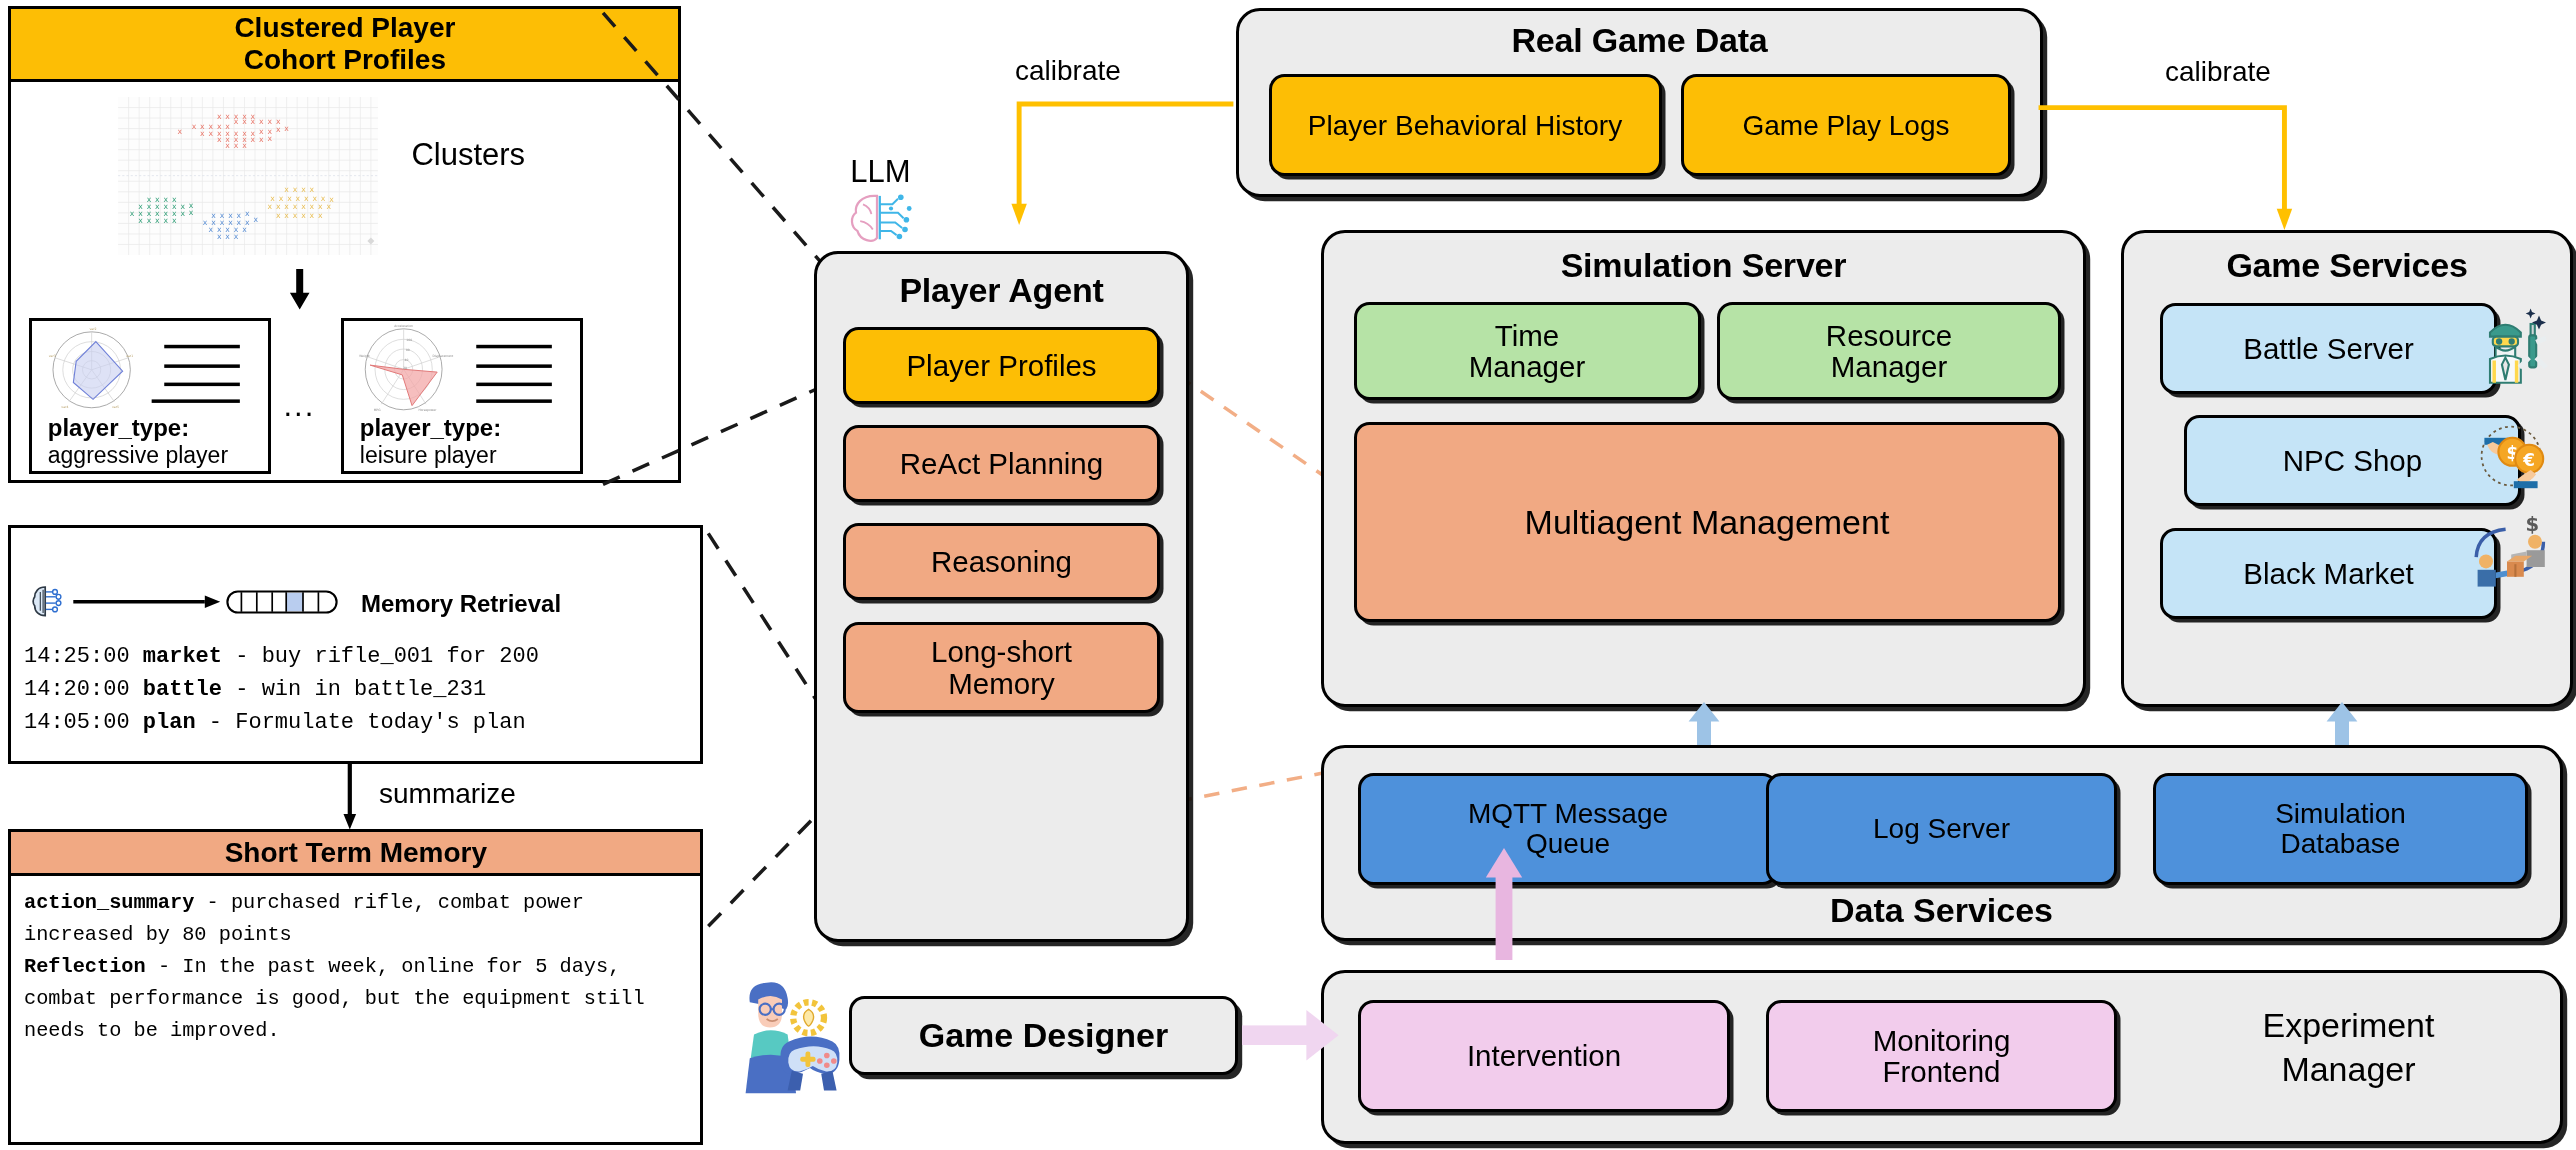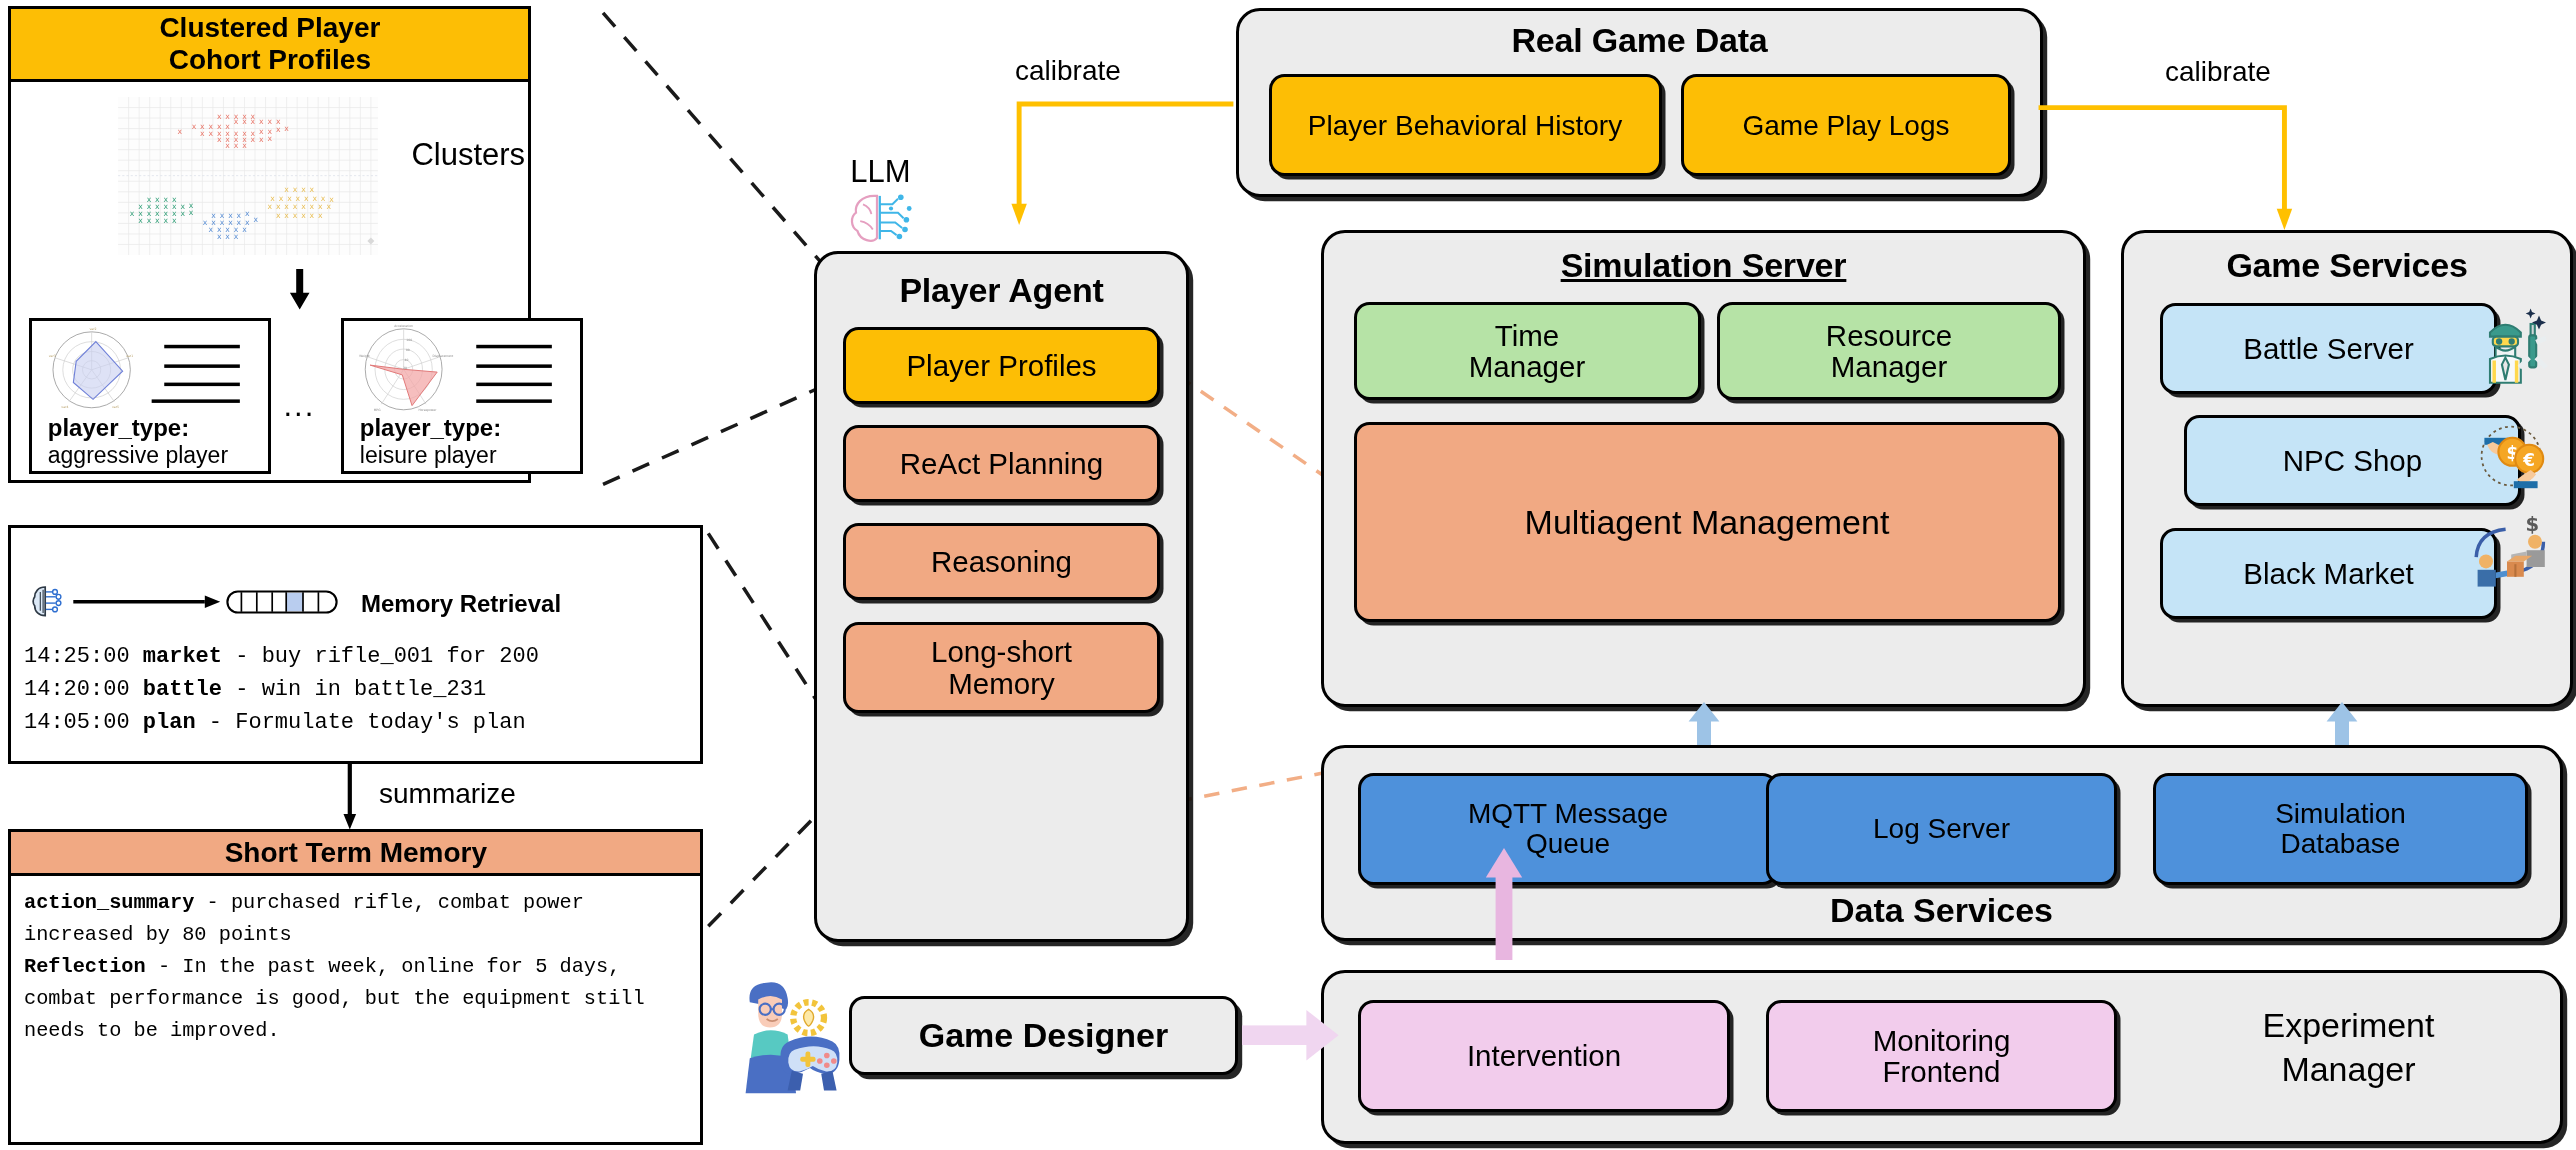--- a/index.html
+++ b/index.html
@@ -39,21 +39,21 @@
 
   .mono { font-family:"Liberation Mono", monospace; }
   .b { font-weight:bold; }
 
   svg { display:block; overflow:visible; }
   .nosel { user-select:none; }
 </style>
 </head>
 <body>
 
-<div class="abs sqbox" style="left:8.4px; top:5.6px; width:523px; height:477px;">
+<div class="abs sqbox" style="left:8.4px; top:5.6px; width:673px; height:477px;">
   <div class="hdr yellow" style="height:73px; font-size:28px; line-height:32px; padding-top:3.5px;">
     <div>Clustered Player</div>
     <div>Cohort Profiles</div>
   </div>
 
   <div class="abs" style="left:107px; top:88px;">
     <svg width="260" height="158" viewBox="0 0 370 225">
       <rect x="0" y="0" width="370" height="225" fill="#fdfdfd"></rect>
       <g stroke="#e8e8e8" stroke-width="1">
         <line x1="0" y1="15" x2="370" y2="15"></line>
@@ -462,21 +462,21 @@
   <path d="M9 162 L20 192 L31 162 Z" fill="#FFC000"></path>
 </svg>
 
 <div class="abs" style="left:2165px; top:56px; font-size:28px;">calibrate</div>
 <svg class="abs" width="260" height="137" viewBox="0 0 370 195" style="left:2035px; top:95px;">
   <path d="M5 18 H355 V168" fill="none" stroke="#FFC000" stroke-width="7"></path>
   <path d="M344 162 L355 192 L366 162 Z" fill="#FFC000"></path>
 </svg>
 
 <div class="abs group" style="left:1321px; top:230px; width:765px; height:477px;">
-  <div class="group-title" style="font-size:34px; margin-top:12.6px;text-decoration:underline;">Simulation Server</div>
+  <div class="group-title" style="font-size:34px; margin-top:12.6px;">Simulation Server</div>
   <div class="abs chip green" style="left:29.5px; top:69px; width:347px; height:98px; font-size:29.5px;">
     <span style="max-width:182px;">Time Manager</span>
   </div>
   <div class="abs chip green" style="left:393px; top:69px; width:344px; height:98px; font-size:29.5px;">
     <span style="max-width:196px;">Resource Manager</span>
   </div>
   <div class="abs chip orange" style="left:29.5px; top:189px; width:707px; height:200px; font-size:34px;">
     <span>Multiagent Management</span>
   </div>
 </div>

